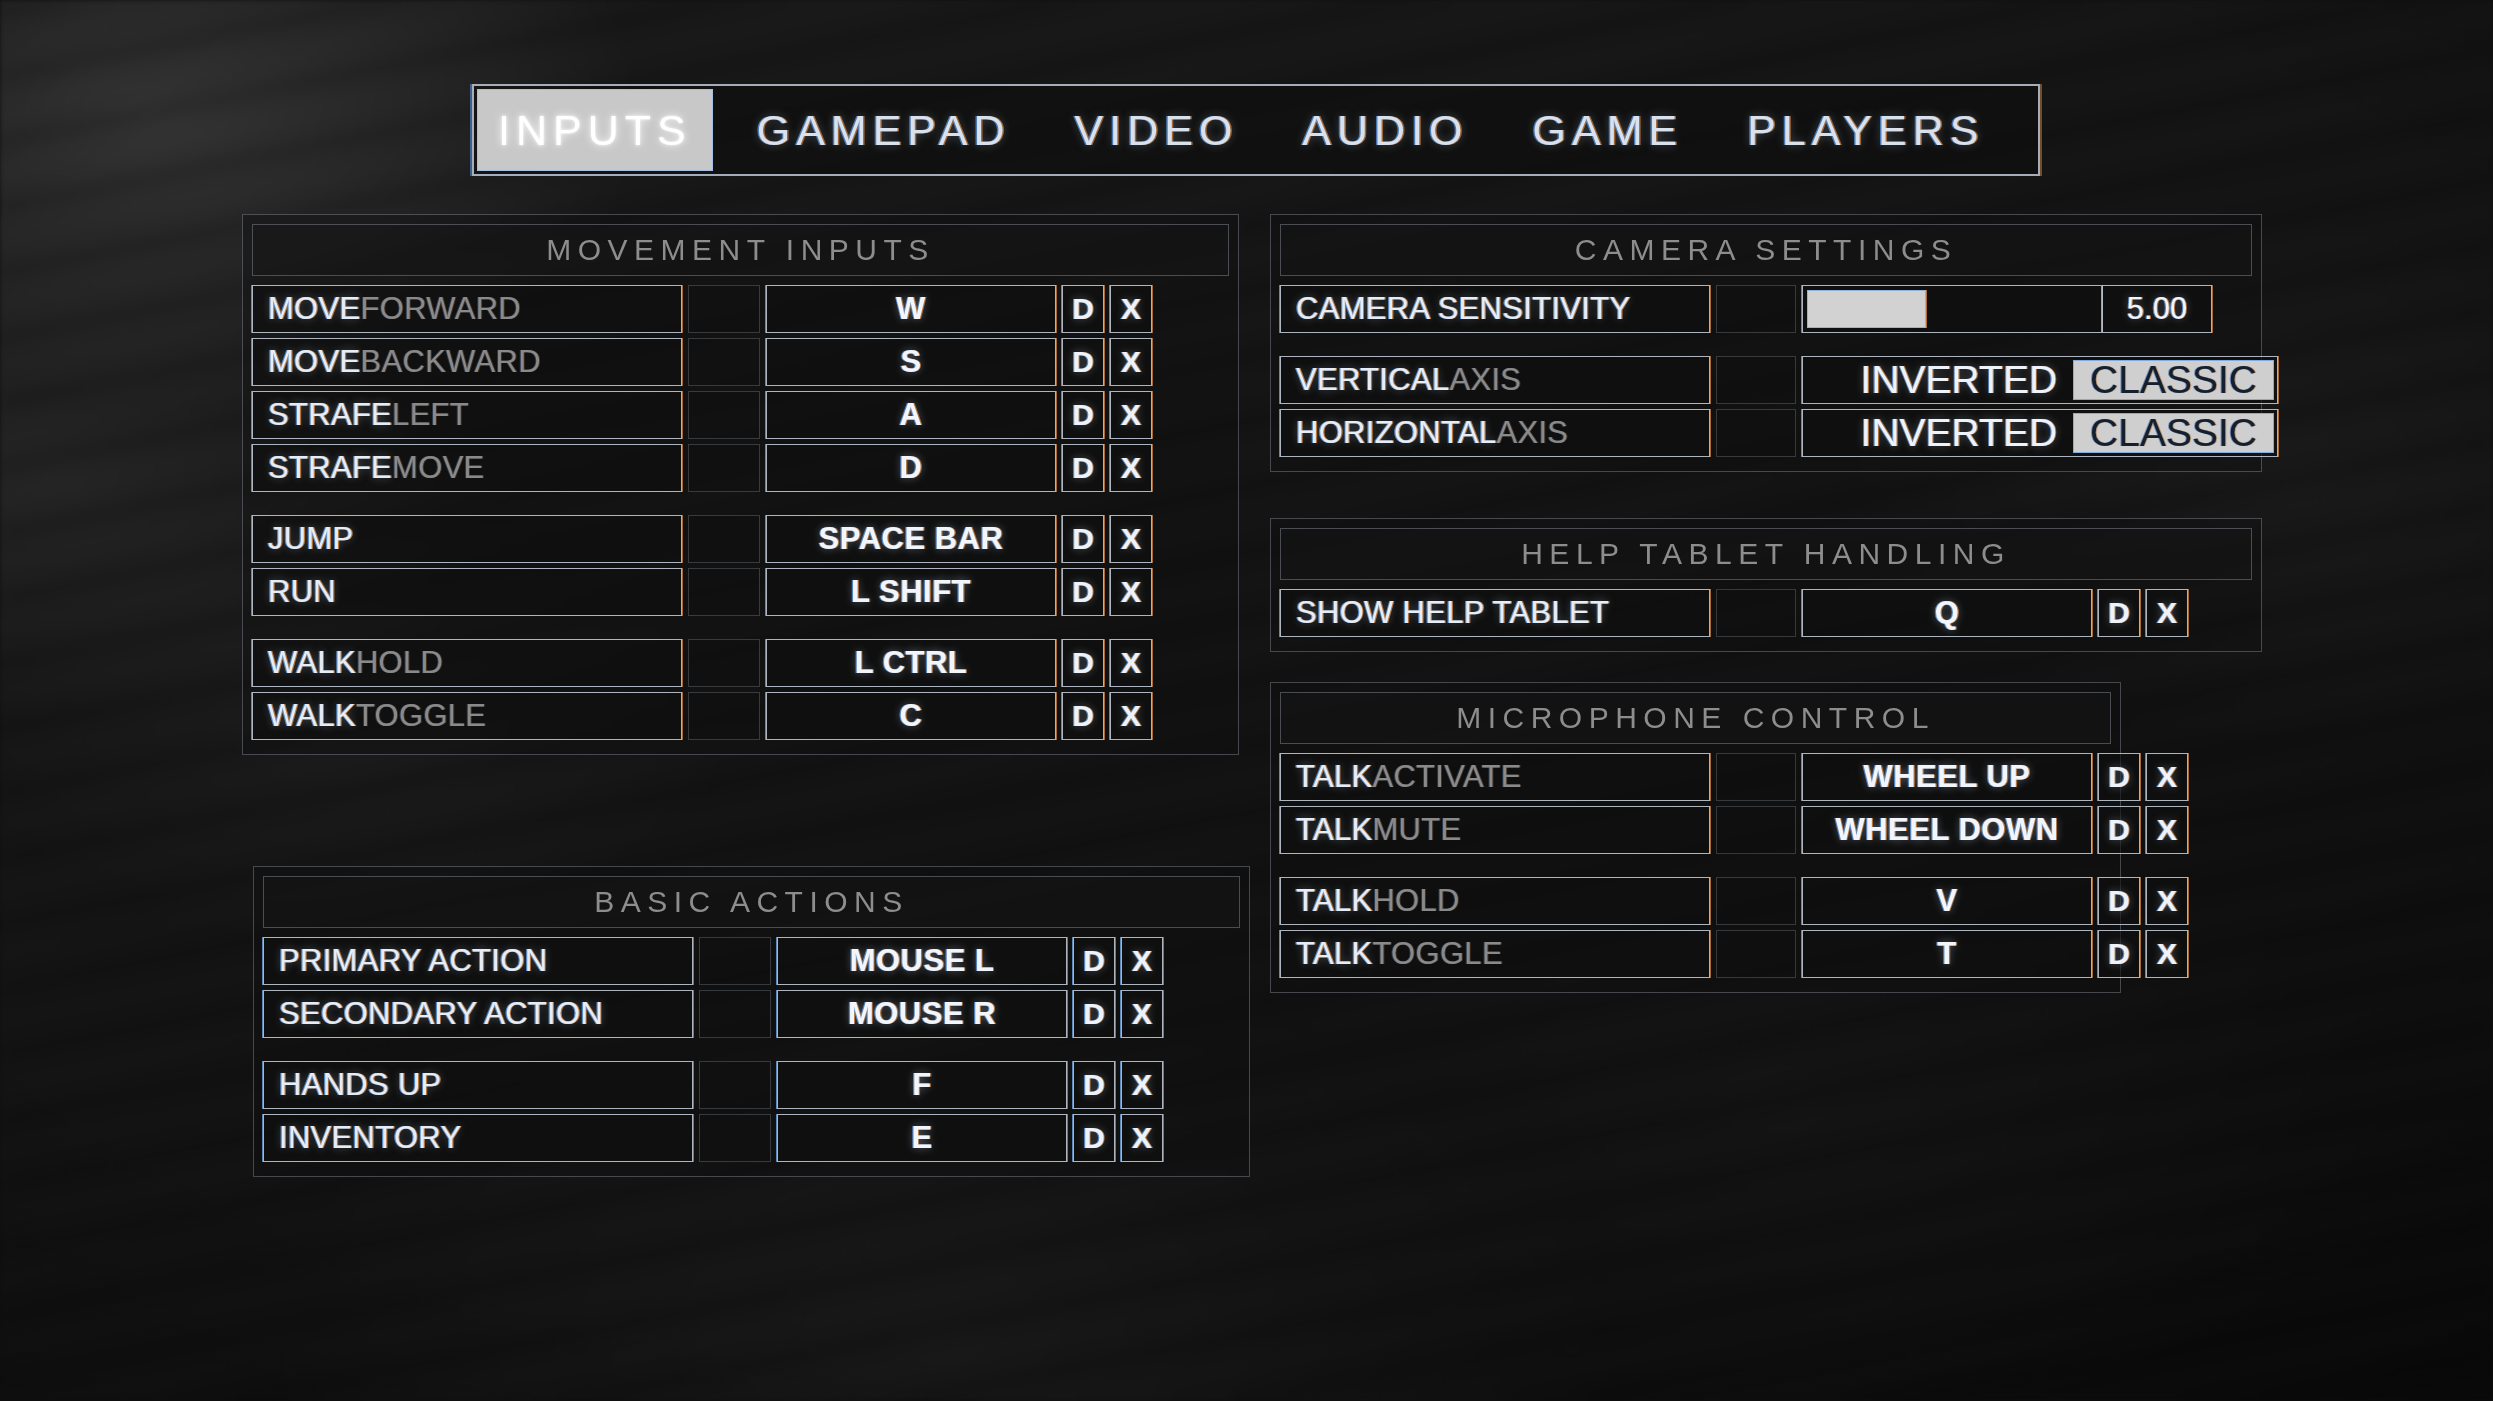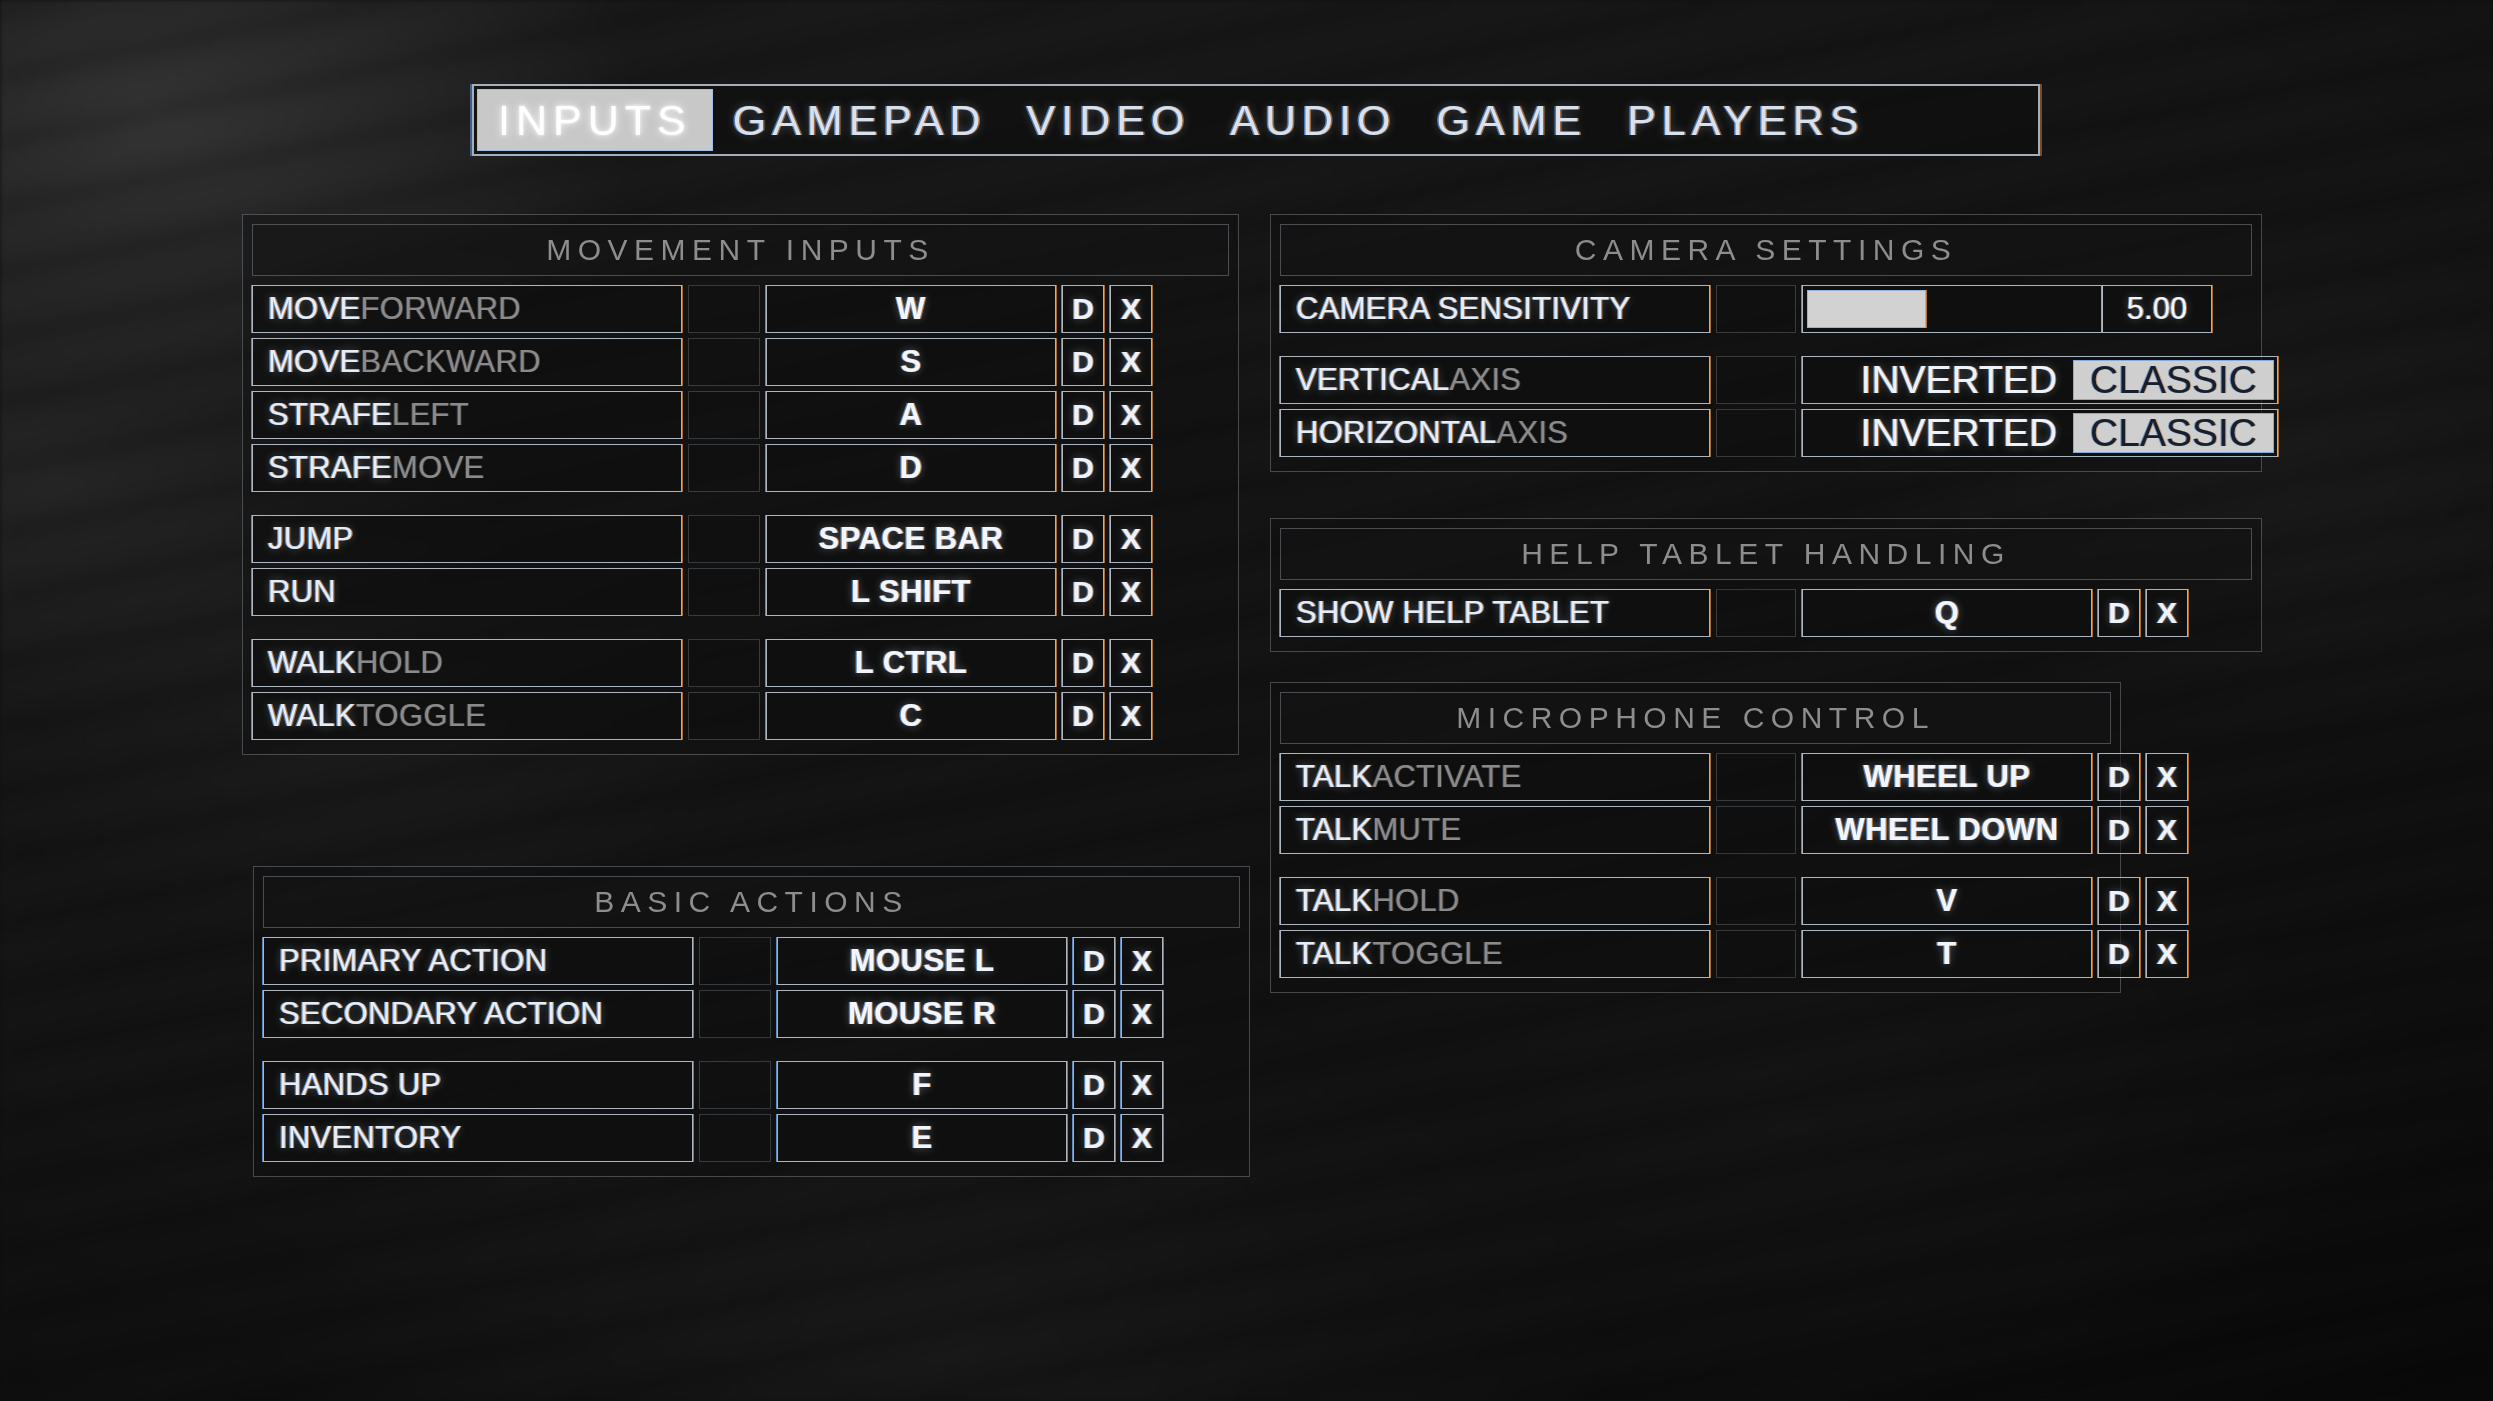--- a/index.html
+++ b/index.html
@@ -60,21 +60,21 @@
     position: absolute;
     inset: 0;
   }
 
   
   #tabbar {
     position: absolute;
     left: 472px;
     top: 84px;
     width: 1568px;
-    height: 72px;
+    height: 92px;
     border: 2px solid rgba(206,218,232,0.78);
     background: rgba(12,12,12,0.55);
     display: flex;
     align-items: stretch;
     box-shadow:
       -2px 0 0 rgba(90,150,225,0.55),
        2px 0 0 rgba(215,130,60,0.50);
   }
   #tabbar .tab {
     display: flex;
@@ -91,20 +91,21 @@
     color: #ffffff;
     border: 1px solid rgba(160,190,230,0.9);
     margin: 3px 0 3px 3px;
     text-shadow: 0 0 8px rgba(255,255,255,0.95), 0 0 3px rgba(255,255,255,0.8);
   }
   #tabbar .tab:not(.active) {
     text-shadow:
       -1.5px 0 0 rgba(90,150,225,0.75),
        1.5px 0 0 rgba(215,130,60,0.70),
        0 0 10px rgba(190,212,240,0.35);
+    margin-left: 24px;
   }
 
   
   .panel {
     position: absolute;
     border: 1px solid rgba(150,158,168,0.40);
     padding: 9px;
     background: rgba(16,16,16,0.40);
   }
 

